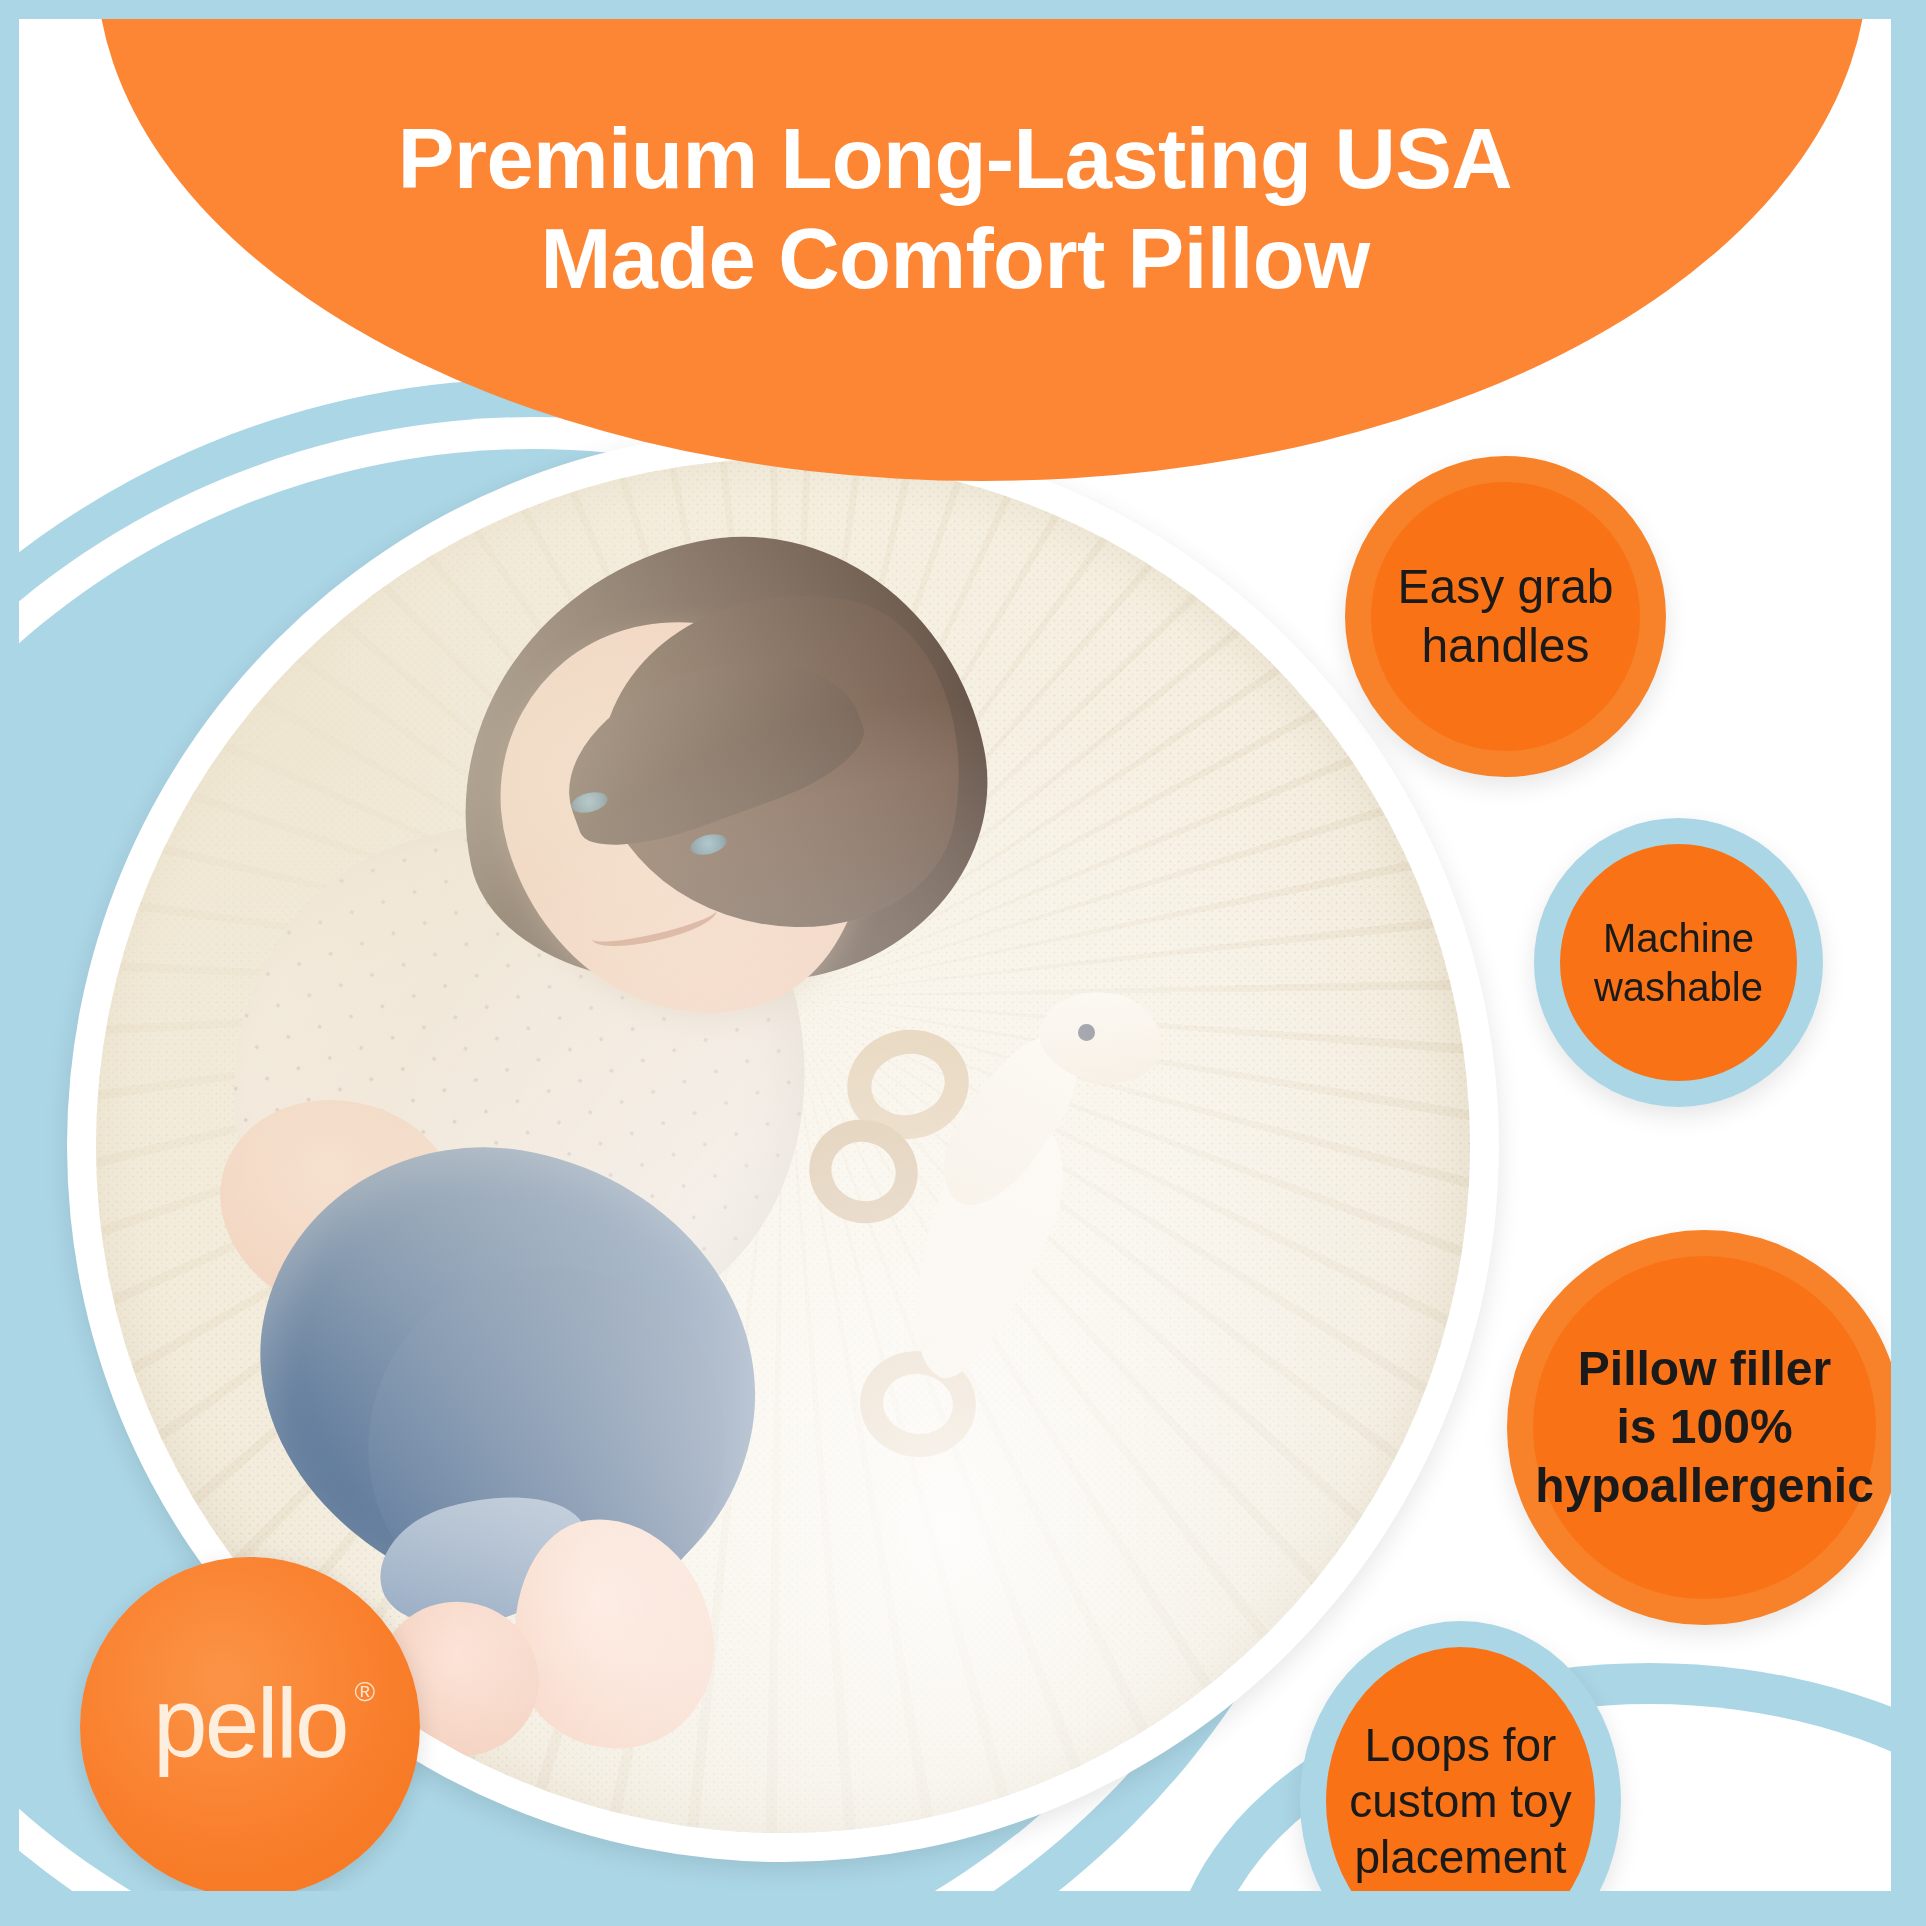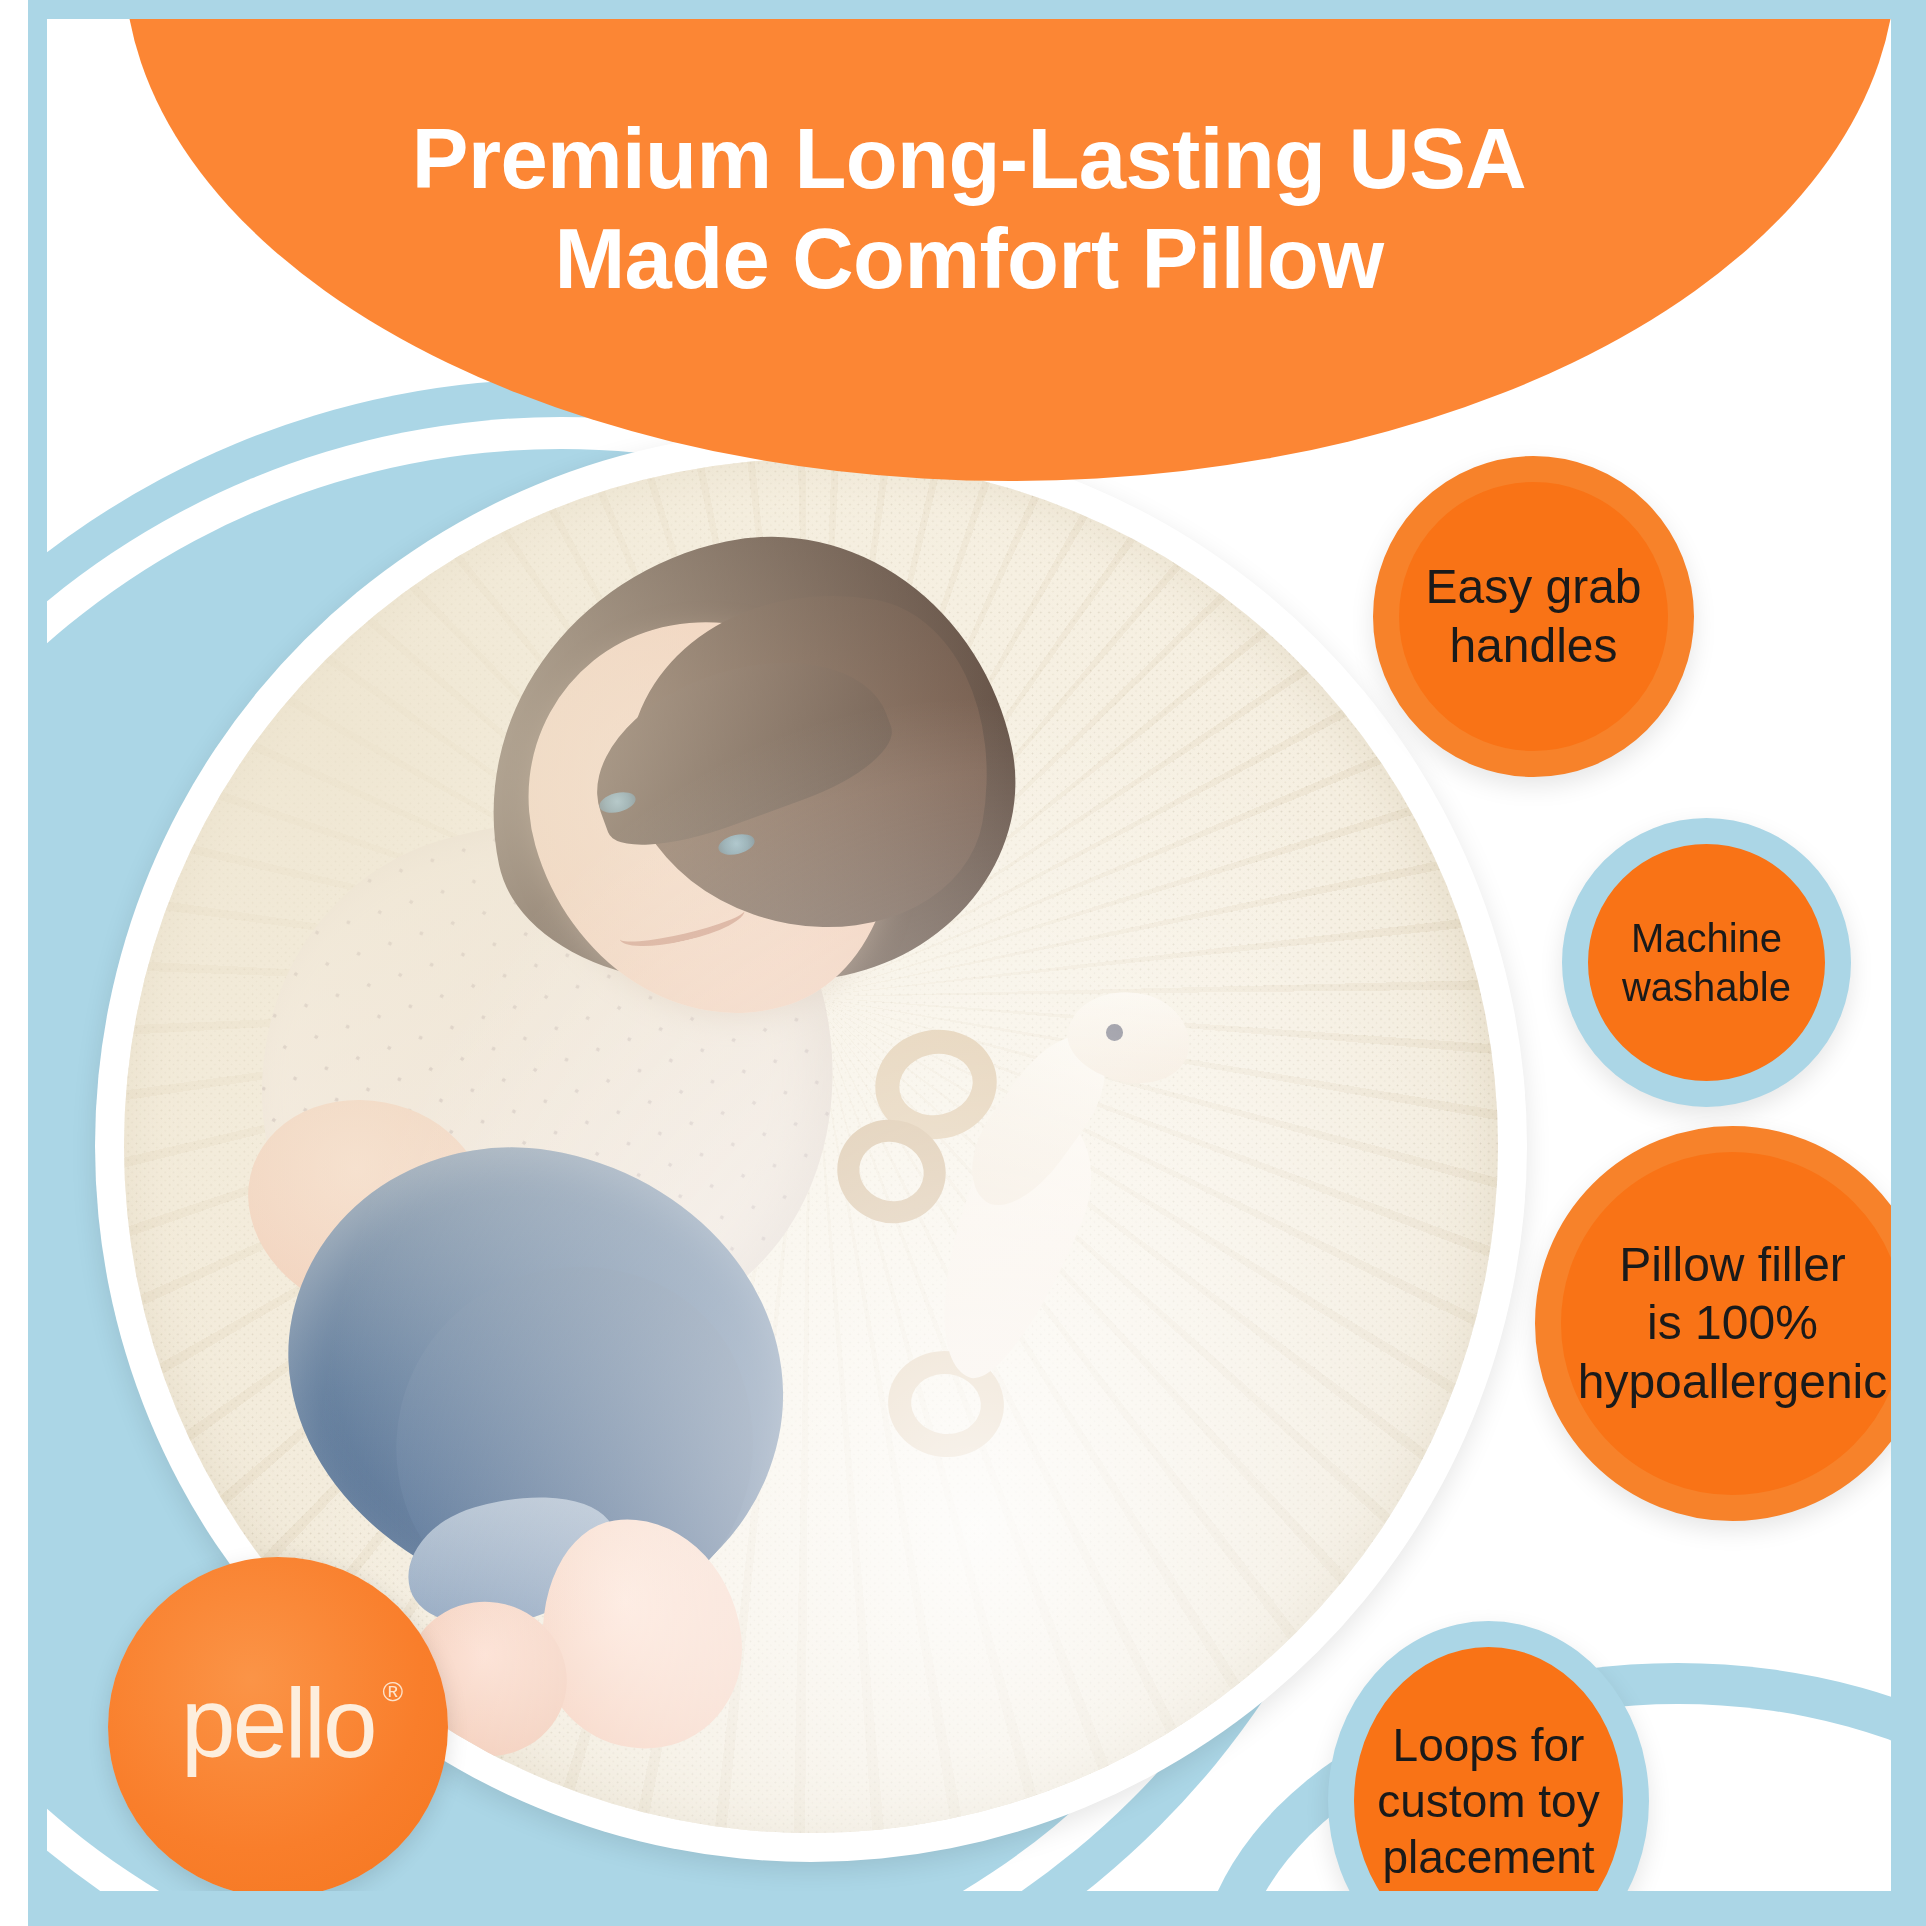--- a/index.html
+++ b/index.html
@@ -8,21 +8,20 @@
     font-family: "Liberation Sans", sans-serif;
     background:#ffffff;
     overflow:hidden;
     position:relative;
   }
 
   
   #frame {
     position:absolute; inset:0;
     background:#abd6e6;
-    margin-left:28px;
   }
   
   #card {
     position:absolute;
     left:19px; top:19px; right:35px; bottom:35px;
     background:#ffffff;
     overflow:hidden;
   }
 
   
@@ -288,21 +287,21 @@
     color:#1a1a1a;
     z-index:9;
     box-shadow:0 9px 24.4px rgba(0,0,0,0.10);
   }
   .bubble span { display:block; line-height:1.22; padding:0 14px; }
   .bubble.orange { border:26px solid #f7822a; }
   .bubble.blue   { border:26px solid #abd6e6; }
 
   #bubble-1 { left:1326px; top:437px;  width:321px; height:321px; font-size:48px; }
   #bubble-2 { left:1515px; top:799px; width:289px; height:289px; font-size:40px; }
-  #bubble-3 { left:1488px; top:1107px; width:395px; height:395px; font-size:48px; }
+  #bubble-3 { left:1488px; top:1211px; width:395px; height:395px; font-size:48px;font-weight:bold; }
   #bubble-4 { left:1281px; top:1602px; width:321px; height:360px; font-size:46px; border-radius:50%; }
 
   
   #bottom-blue {
     position:absolute;
     left:1149px; top:1644px;
     width:963px; height:706px;
     border-radius:50% 50% 0 0 / 46% 46% 0 0;
     background:#abd6e6;
     z-index:3;

